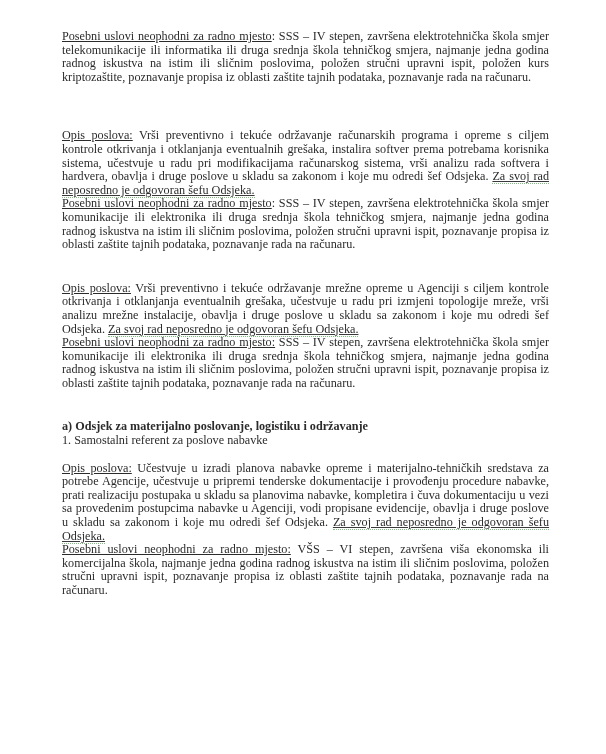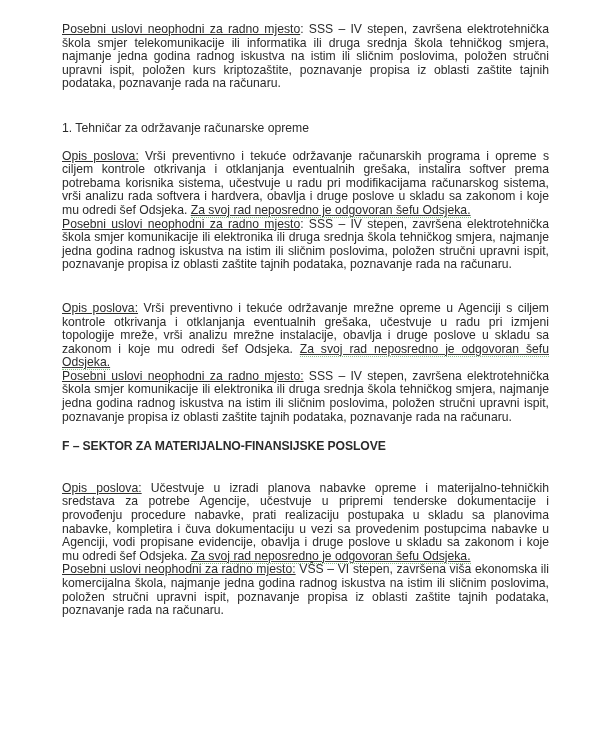--- a/index.html
+++ b/index.html
@@ -1,19 +1,19 @@
 <!DOCTYPE html>
 <html><head>
 <meta charset="utf-8">
 <style>
   html, body { margin: 0; padding: 0; background: #ffffff; }
   body { width: 606px; height: 754px; overflow: hidden; position: relative; }
   .page {
-    position: absolute; left: 62px; top: 23px; width: 487px;
-    font-family: Liberation Sans, sans-serif;
+    position: absolute; left: 62px; top: 30px; width: 487px;
+    font-family: Liberation Serif, serif;
     font-size: 12.2px; line-height: 13.6px; color: #2b2b2b;
   }
   .para { text-align: justify; margin: 0; }
   .u { text-decoration: underline; text-decoration-color: #2b2b2b; }
   .gu { text-decoration: underline; text-decoration-color: #3a3a3a;
         border-bottom: 1px dotted #7fbf7f; padding-bottom: 0; }
   .h-bold { font-weight: bold; margin: 0; }
   .h-norm { margin: 0; }
   .gap-lg { height: 27px; }
   .gap-md { height: 14px; }
@@ -21,32 +21,32 @@
 </style>
 </head>
 <body>
 
 <div class="page">
 
   <p class="para"><span class="u">Posebni uslovi neophodni za radno mjesto</span><span>: SSS – IV stepen, završena elektrotehnička škola smjer telekomunikacije ili informatika ili druga srednja škola tehničkog smjera, najmanje jedna godina radnog iskustva na istim ili sličnim poslovima, položen stručni upravni ispit, položen kurs kriptozaštite, poznavanje propisa iz oblasti zaštite tajnih podataka, poznavanje rada na računaru.</span></p>
 
   <div class="gap-lg" style="height:31px"></div>
 
-  <p class="h-norm">1. Tehničar  za održavanje računarske opreme</p>
   <div class="gap-md"></div>
   <p class="para"><span class="u">Opis poslova:</span><span> Vrši preventivno i tekuće održavanje računarskih programa i opreme s ciljem kontrole otkrivanja i otklanjanja eventualnih grešaka, instalira softver prema potrebama korisnika sistema, učestvuje u radu pri modifikacijama računarskog sistema, vrši analizu rada softvera i hardvera, obavlja i druge poslove u skladu sa zakonom i koje mu odredi šef Odsjeka. </span><span class="gu">Za svoj rad neposredno je odgovoran šefu Odsjeka.</span></p>
   <p class="para"><span class="u">Posebni uslovi neophodni za radno mjesto</span><span>: SSS – IV stepen, završena elektrotehnička škola smjer komunikacije ili elektronika ili druga srednja škola tehničkog smjera, najmanje jedna godina radnog iskustva na istim ili sličnim poslovima, položen stručni upravni ispit, poznavanje propisa iz oblasti zaštite tajnih podataka, poznavanje rada na računaru.</span></p>
 
   <div class="gap-md" style="height:16px"></div>
 
   <div class="gap-md"></div>
   <p class="para"><span class="u">Opis poslova:</span><span> Vrši preventivno i tekuće održavanje mrežne opreme u Agenciji s ciljem kontrole otkrivanja i otklanjanja eventualnih grešaka, učestvuje u radu pri izmjeni topologije mreže, vrši analizu mrežne instalacije, obavlja i druge poslove u skladu sa zakonom i koje mu odredi šef Odsjeka. </span><span class="gu">Za svoj rad neposredno je odgovoran šefu Odsjeka.</span></p>
   <p class="para"><span class="u">Posebni uslovi neophodni za radno mjesto:</span><span> SSS – IV stepen, završena elektrotehnička škola smjer komunikacije ili elektronika ili druga srednja škola tehničkog smjera, najmanje jedna godina radnog iskustva na istim ili sličnim poslovima, položen stručni upravni ispit, poznavanje propisa iz oblasti zaštite tajnih podataka, poznavanje rada na računaru.</span></p>
 
   <div class="gap-md" style="height:16px"></div>
 
-  <p class="sector">F – SEKTOR ZA MATERIJALNO-FINANSIJSKE  POSLOVE</p>
   <div class="gap-md"></div>
+  <p class="h-bold">a) Odsjek za materijalno poslovanje, logistiku i održavanje</p>
+  <p class="h-norm">1. Samostalni referent za poslove nabavke</p>
   <div class="gap-md"></div>
   <p class="para"><span class="u">Opis poslova:</span><span> Učestvuje u izradi planova nabavke opreme i materijalno-tehničkih sredstava za potrebe Agencije, učestvuje u pripremi tenderske dokumentacije i provođenju procedure nabavke, prati realizaciju postupaka u skladu sa planovima nabavke, kompletira i čuva dokumentaciju u vezi sa provedenim postupcima nabavke u Agenciji, vodi propisane evidencije, obavlja i druge poslove u skladu sa zakonom i koje mu odredi šef Odsjeka. </span><span class="gu">Za svoj rad neposredno je odgovoran šefu Odsjeka.</span></p>
   <p class="para"><span class="u">Posebni uslovi neophodni za radno mjesto:</span><span> VŠS – VI stepen, završena viša ekonomska ili komercijalna škola, najmanje jedna godina radnog iskustva na istim ili sličnim poslovima, položen stručni upravni ispit, poznavanje propisa iz oblasti zaštite tajnih podataka, poznavanje rada na računaru.</span></p>
 
 </div>
 
 </body></html>

